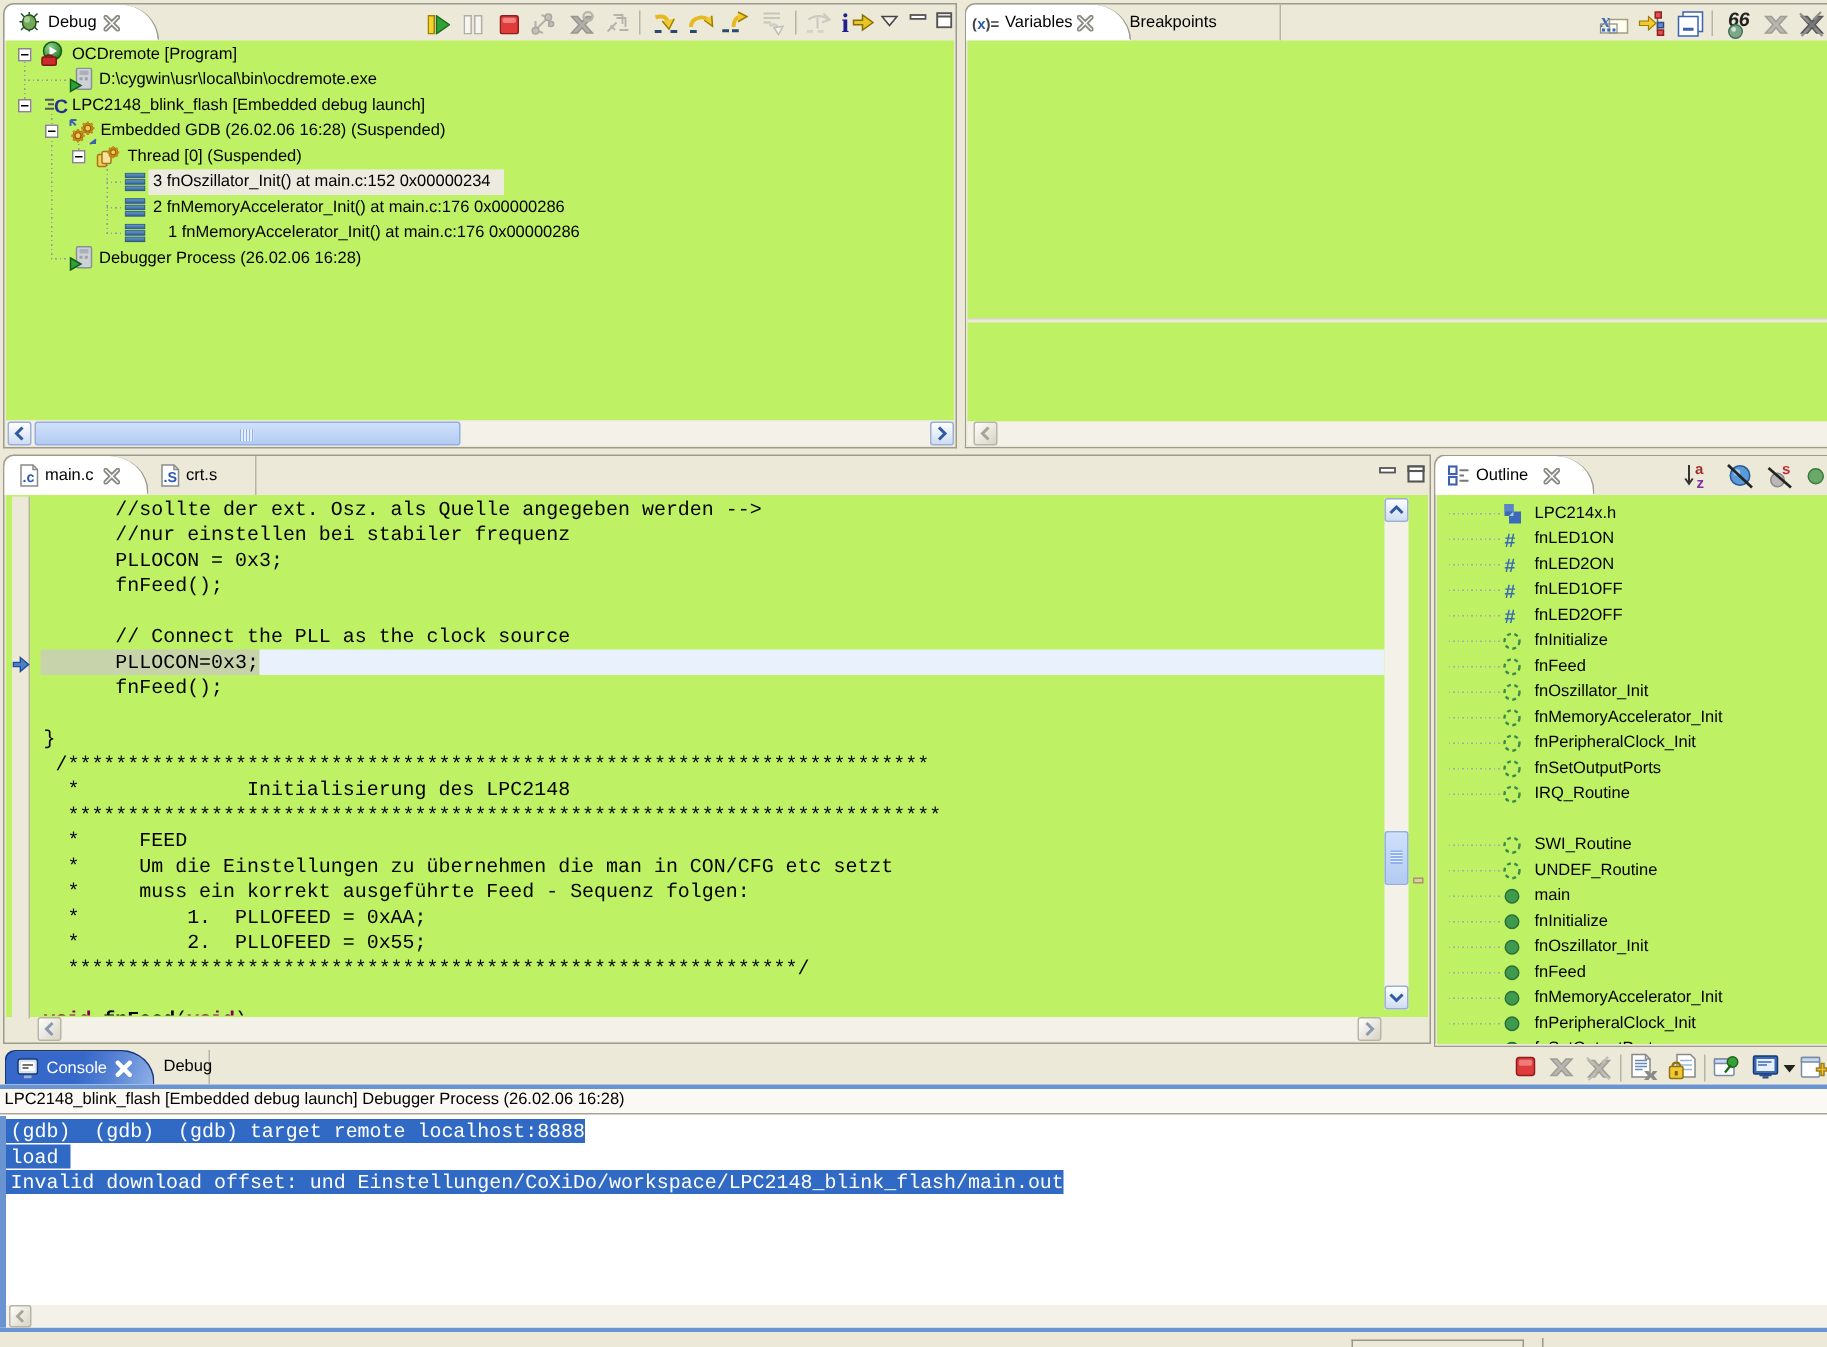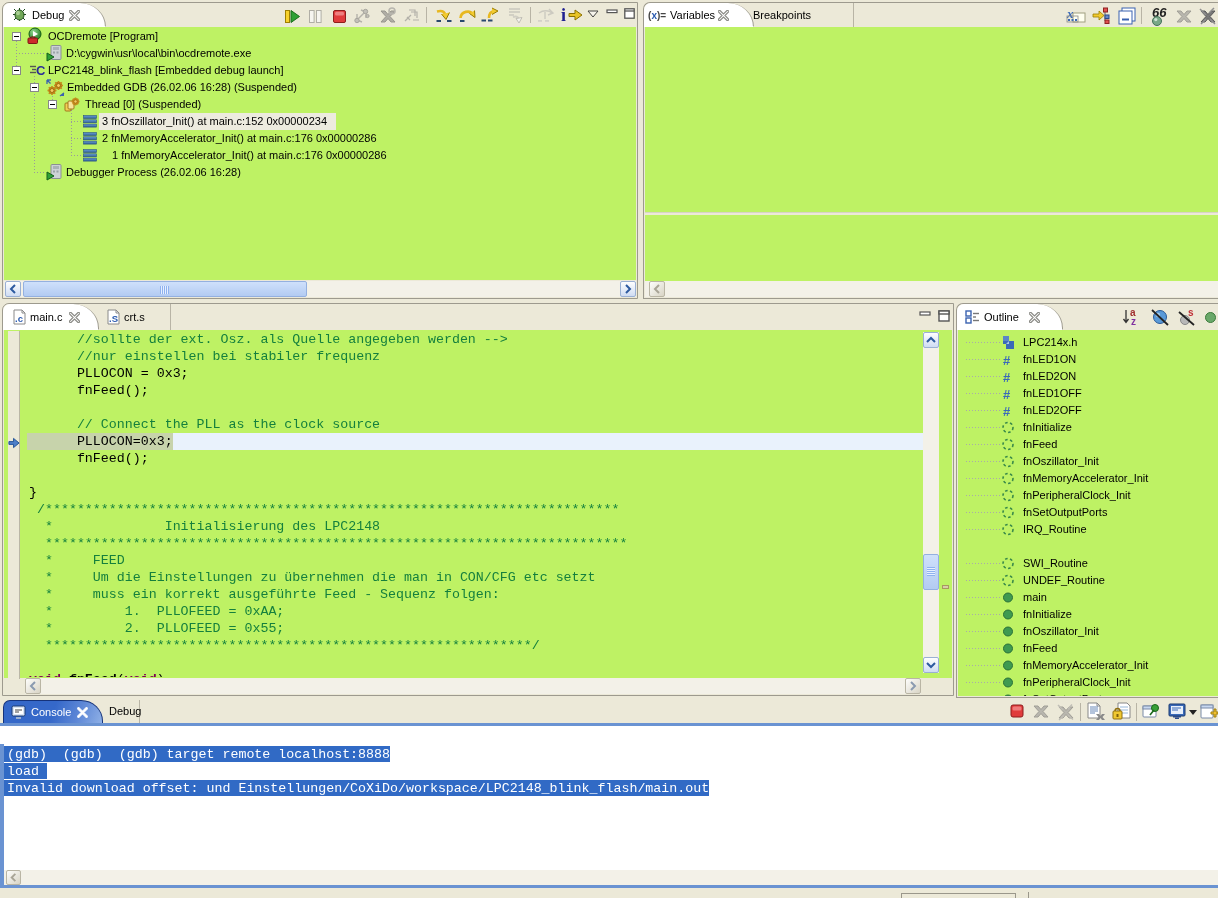--- a/index.html
+++ b/index.html
@@ -20,21 +20,21 @@
 .sb-btn-blue { background:linear-gradient(180deg,#fefefe,#cfdcf3); border:1px solid #9ab0d4; }
 .sb-thumb { position:absolute; background:linear-gradient(180deg,#cfe0fb,#b3cbf2); border:1px solid #94b0e0; border-radius:2px; }
 .grip-h { position:absolute; left:50%; top:4px; width:9px; height:8px; margin-left:-5px; background-image:repeating-linear-gradient(to right,#8fb2ef 0 1px,#e6efff 1px 2px); }
 .grip-v { position:absolute; top:50%; left:3px; height:9px; width:8px; margin-top:-5px; background-image:repeating-linear-gradient(to bottom,#8fb2ef 0 1px,#e6efff 1px 2px); }
 .sep { position:absolute; width:1px; background:#b8b4a5; }
 .dotv { position:absolute; width:1px; background-image:repeating-linear-gradient(to bottom,#9a9a9a 0 1px,transparent 1px 3px); }
 .doth { position:absolute; height:1px; background-image:repeating-linear-gradient(to right,#9a9a9a 0 1px,transparent 1px 3px); }
 .exp { position:absolute; width:9px; height:9px; background:#fff; border:1px solid #888; }
 .exp:after { content:""; position:absolute; left:1px; top:3px; width:5px; height:1px; background:#000; }
 .tlabel { position:absolute; }
-.cmt { color:#15803d; }
+.cmt { color:#000000; }
 .kw { color:#7f0055; font-weight:bold; }
 .sel { background:#316ac5; color:#fff; padding-left:3px; display:inline-block; height:16px; }
 .orow { position:absolute; left:0; height:17px; width:100%; }
 .orow .olbl { position:absolute; left:65px; top:2px; }
 .orow .odot { position:absolute; left:8px; top:8px; width:34px; height:1px; background-image:repeating-linear-gradient(to right,#aaa 0 1px,transparent 1px 3px); }
 .orow svg { position:absolute; left:42px; top:1px; }
 </style>
 </head>
 <body>
 
@@ -738,20 +738,21 @@
         </svg>
 
       <svg class="icon" style="left:200px;top:0px;" width="19" height="19" viewBox="0 0 19 19">
         <rect x="1" y="3" width="12" height="13" rx="1" fill="#fff" stroke="#7a8ba8"></rect>
         <rect x="1" y="3" width="12" height="3" fill="#c8d8f0" stroke="#7a8ba8"></rect>
         <path d="M12 7 L15 7 L15 4 L17 4 L17 7 L19 7 L19 9 L17 9 L17 12 L15 12 L15 9 L12 9 Z" fill="#f0c030" stroke="#a08010" transform="translate(-1,3)"></path>
       </svg>
     </div>
   </div>
   <div id="consolebody" style="position:absolute; left:0; top:23px; width:1218px; height:165px; background:#fff; border-top:3px solid #6a93d2; border-bottom:3px solid #6a93d2;">
+    <div style="position:absolute; left:0; top:0; right:0; height:17px; background:#faf9f4; border-bottom:1px solid #a8a69a; color:#000; padding-left:3px; padding-top:1px;">LPC2148_blink_flash [Embedded debug launch] Debugger Process (26.02.06 16:28)</div>
     <div style="position:absolute; left:0; top:18px; bottom:0; width:4px; background:#6a93d2;"></div>
     <div class="mono" id="consoletext" style="position:absolute; left:4px; top:20px;"><span class="sel">(gdb)  (gdb)  (gdb) target remote localhost:8888</span>
 <span class="sel">load </span>
 <span class="sel">Invalid download offset: und Einstellungen/CoXiDo/workspace/LPC2148_blink_flash/main.out</span></div>
     <div class="sb-track" style="left:4px; right:0; bottom:0; height:15px;">
       <div class="sb-btn" style="left:2px; top:0; width:15px; height:15px;">
           <svg width="13" height="13" viewBox="0 0 14 14">
             <path d="M9 3 L5 7 L9 11" fill="none" stroke="#a8a496" stroke-width="2"></path>
           </svg>
         </div>

